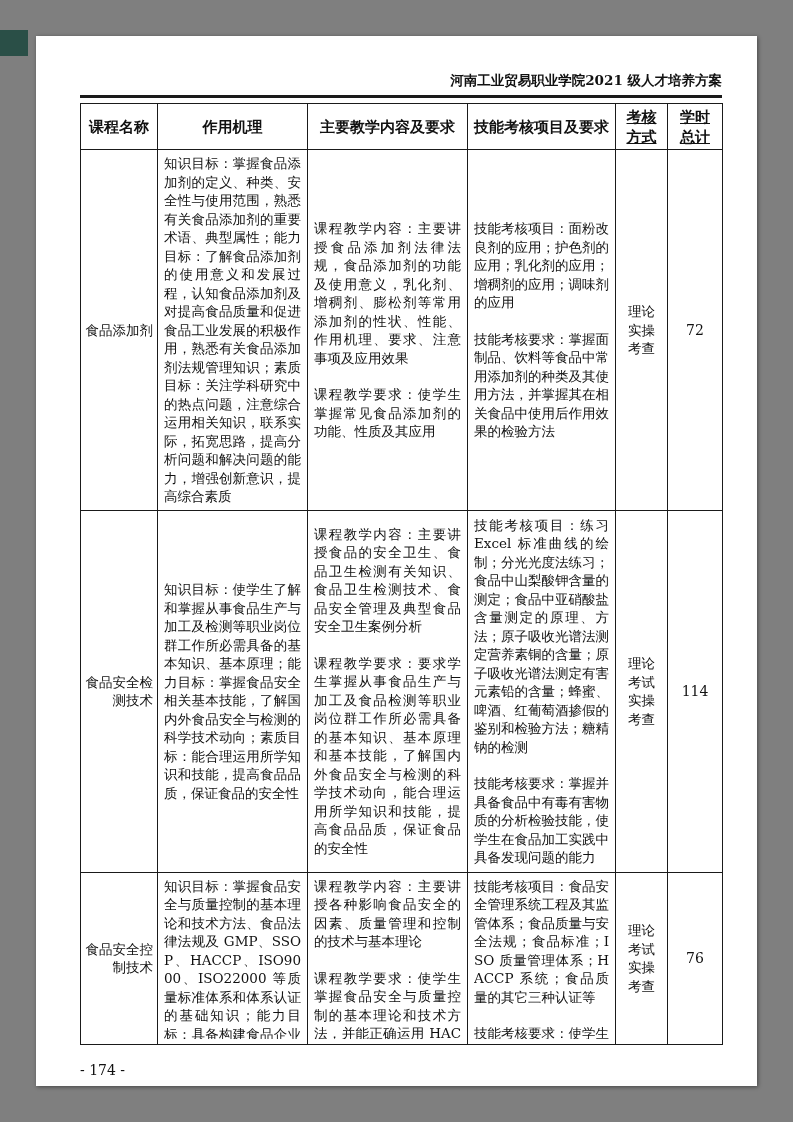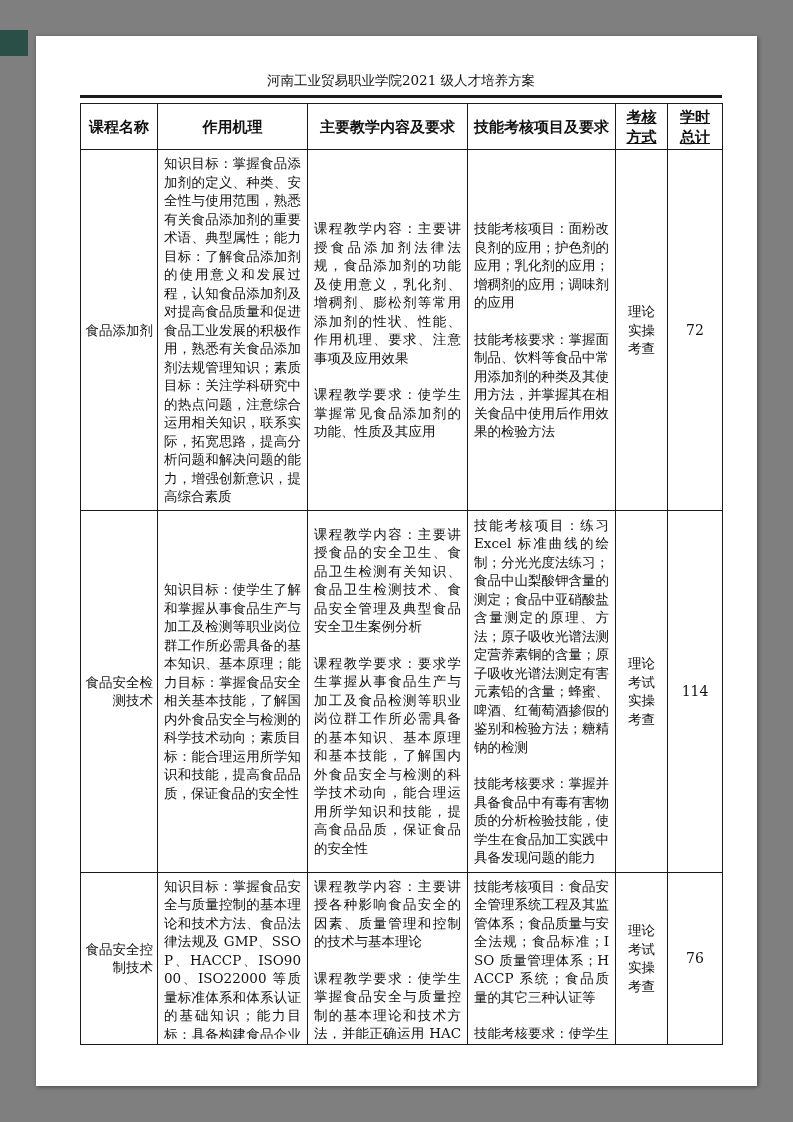--- a/index.html
+++ b/index.html
@@ -21,25 +21,26 @@
     position: absolute;
     left: 36px; top: 36px;
     width: 721px; height: 1050px;
     background: #ffffff;
     box-shadow: 1px 1px 4px rgba(0,0,0,0.45);
     padding: 34px 35px 0 44px;
     overflow: hidden;
   }
   .header {
     display: flex;
-    justify-content: center;
+    justify-content: flex-end;
     align-items: flex-end;
     font-size: 13.5px;
     line-height: 20px;
     margin-bottom: 5px;
+    font-weight: bold;
   }
   .header-rule {
     height: 3px;
     background: #1a1a1a;
     margin-bottom: 5px;
   }
   table.course-table {
     table-layout: fixed;
     border-collapse: collapse;
     width: 642px;
@@ -164,14 +165,15 @@
             <p>技能考核项目：食品安全管理系统工程及其监管体系；食品质量与安全法规；食品标准；ISO 质量管理体系；HACCP 系统；食品质量的其它三种认证等</p>
             <p class="gap">技能考核要求：使学生</p>
           </div>
         </td>
         <td class="method">理论考试实操考查</td>
         <td class="hours">76</td>
       </tr>
     </tbody>
   </table>
 
+  <div class="footer">- 174 -</div>
 
 </div>
 
 </body></html>

